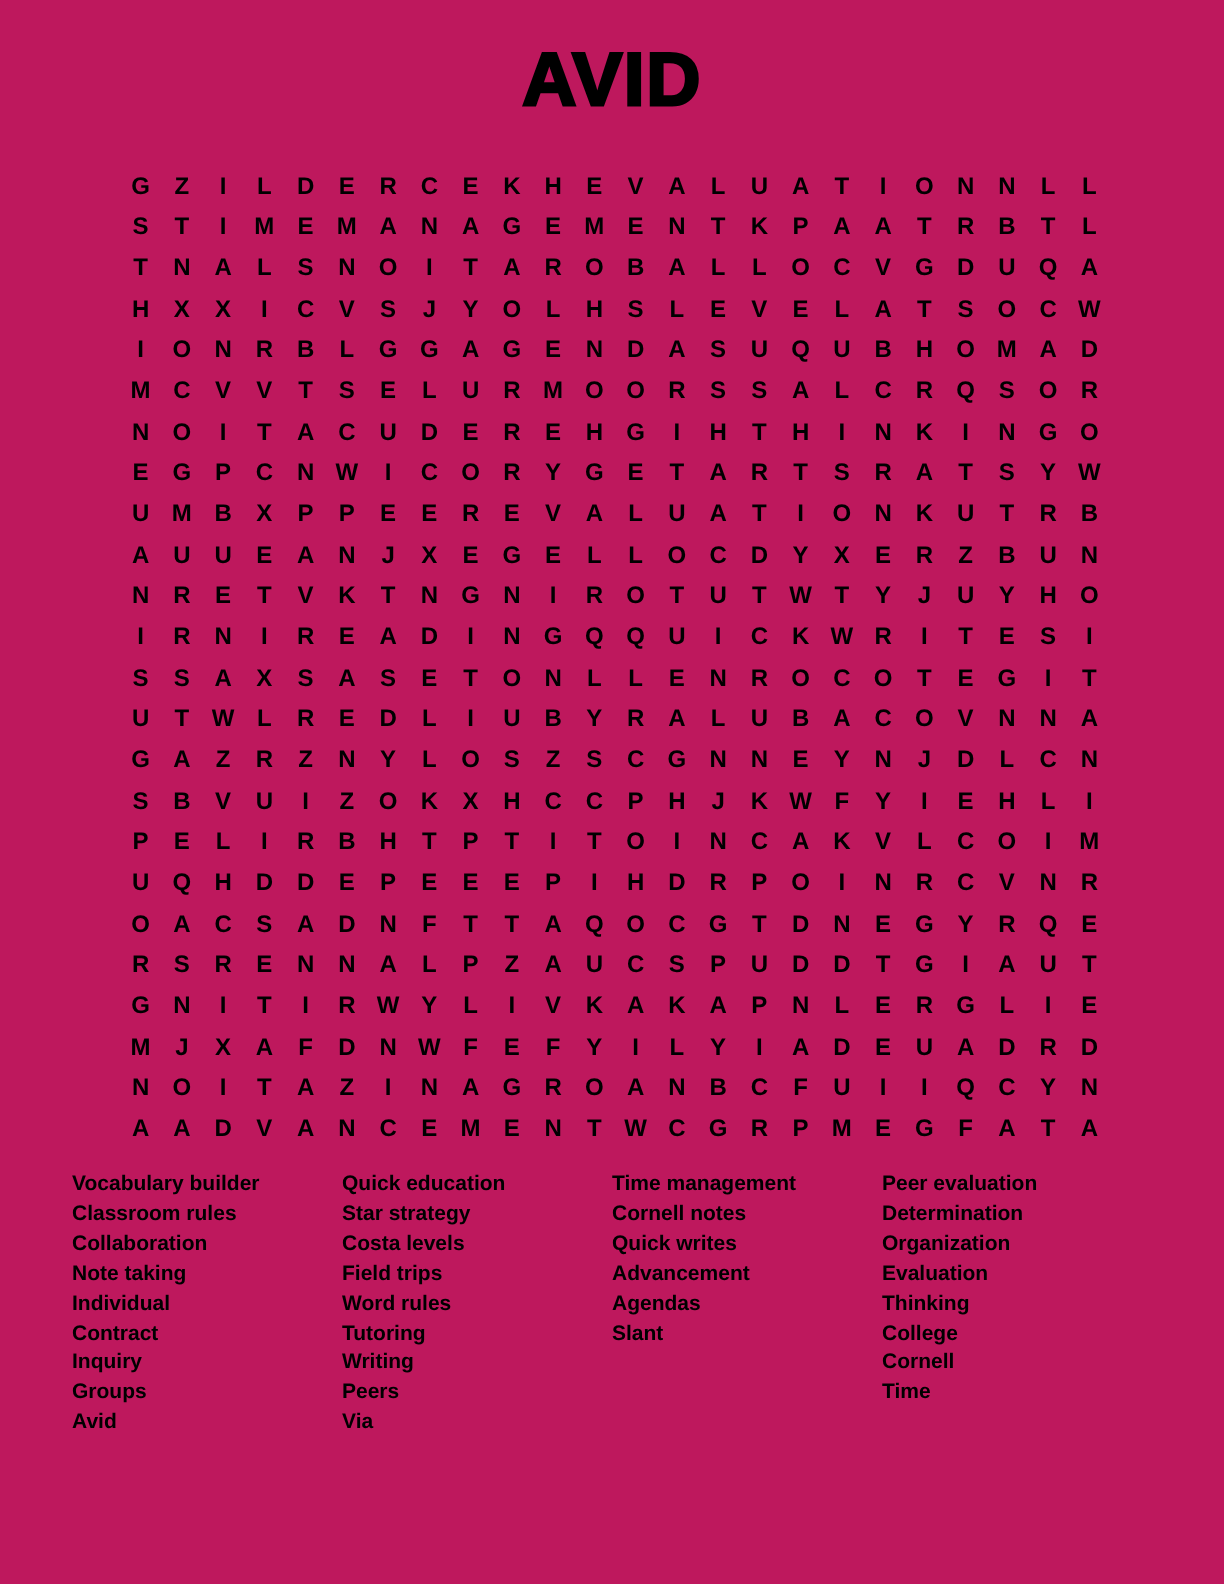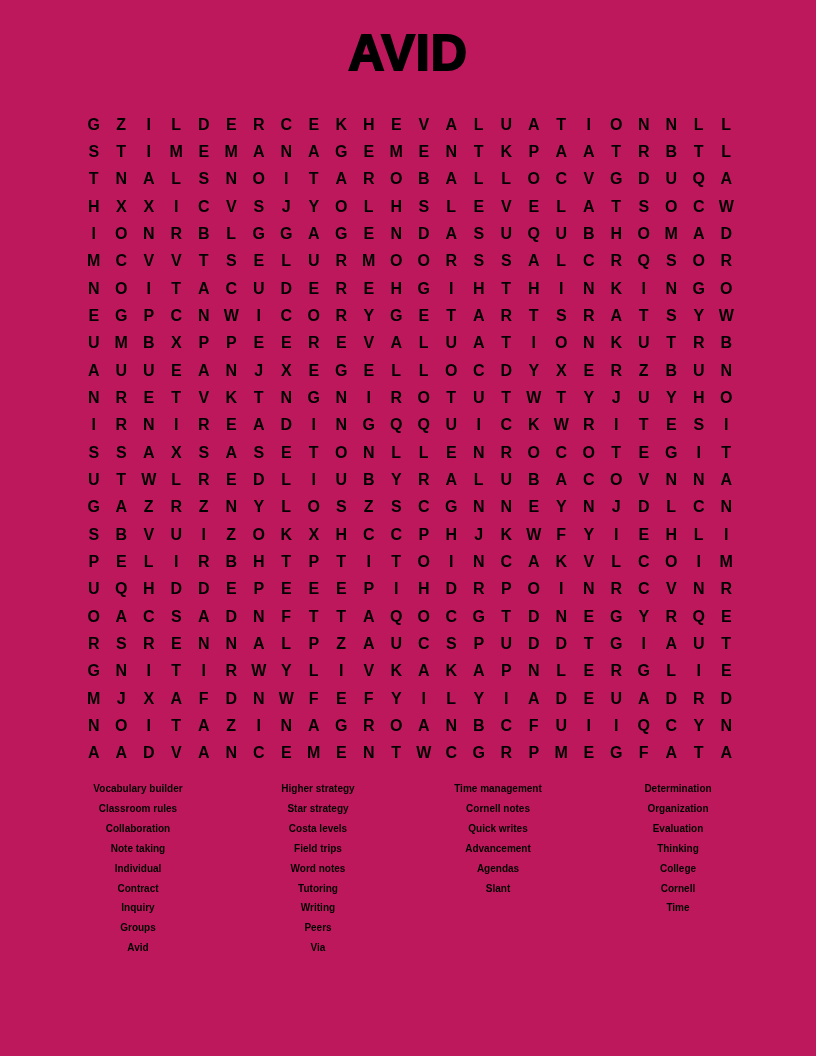--- a/index.html
+++ b/index.html
@@ -47,25 +47,24 @@
     position: absolute;
     left: 48px;
     top: 779px;
     display: flex;
   }
   .word-col {
     width: 180px;
     flex: 0 0 180px;
   }
   .word-item {
-    font-size: 10px;
+    font-size: 14px;
     font-weight: bold;
     line-height: 19.9px;
     white-space: nowrap;
-    text-align: center;
   }
 </style>
 </head>
 <body>
 
 <div class="page">
   <h1 class="title">AVID</h1>
   <div class="grid">
       <div class="cell">G</div>
       <div class="cell">Z</div>
@@ -650,39 +649,40 @@
         <div class="word-item">Classroom rules</div>
         <div class="word-item">Collaboration</div>
         <div class="word-item">Note taking</div>
         <div class="word-item">Individual</div>
         <div class="word-item">Contract</div>
         <div class="word-item">Inquiry</div>
         <div class="word-item">Groups</div>
         <div class="word-item">Avid</div>
       </div>
       <div class="word-col">
-        <div class="word-item">Higher strategy</div>
+        <div class="word-item">Quick education</div>
         <div class="word-item">Star strategy</div>
         <div class="word-item">Costa levels</div>
         <div class="word-item">Field trips</div>
-        <div class="word-item">Word notes</div>
+        <div class="word-item">Word rules</div>
         <div class="word-item">Tutoring</div>
         <div class="word-item">Writing</div>
         <div class="word-item">Peers</div>
         <div class="word-item">Via</div>
       </div>
       <div class="word-col">
         <div class="word-item">Time management</div>
         <div class="word-item">Cornell notes</div>
         <div class="word-item">Quick writes</div>
         <div class="word-item">Advancement</div>
         <div class="word-item">Agendas</div>
         <div class="word-item">Slant</div>
       </div>
       <div class="word-col">
+        <div class="word-item">Peer evaluation</div>
         <div class="word-item">Determination</div>
         <div class="word-item">Organization</div>
         <div class="word-item">Evaluation</div>
         <div class="word-item">Thinking</div>
         <div class="word-item">College</div>
         <div class="word-item">Cornell</div>
         <div class="word-item">Time</div>
       </div>
     </div>
 </div>

